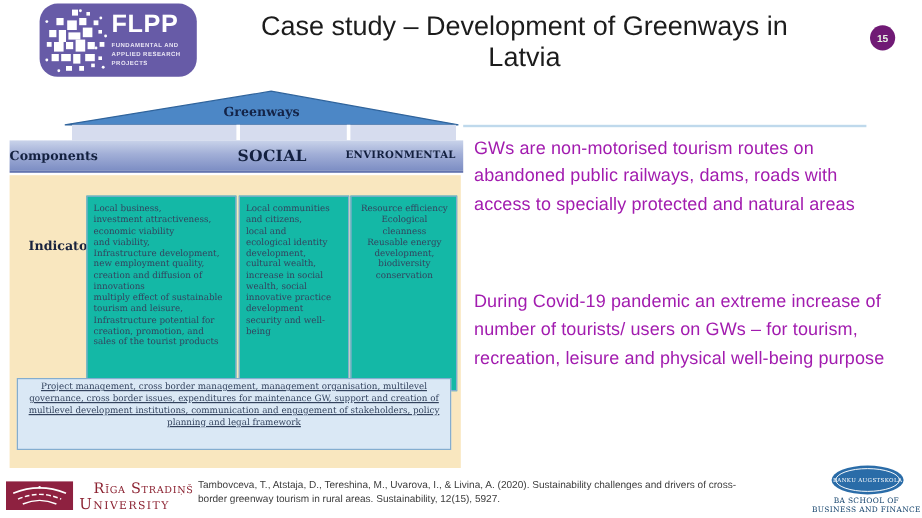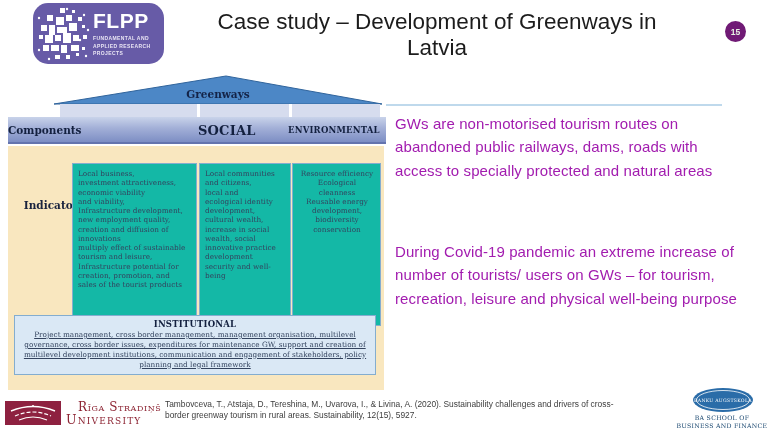--- a/index.html
+++ b/index.html
@@ -250,21 +250,20 @@
     <div class="pillar-text">Resource efficiency
 Ecological
 cleanness
 Reusable energy
 development,
 biodiversity
 conservation</div>
   </div>
 
   <div class="inst-box">
-    <div class="inst-title">INSTITUTIONAL</div>
     <div class="inst-body">Project management, cross border management, management organisation, multilevel governance, cross border issues, expenditures for maintenance GW, support and creation of multilevel development institutions, communication and engagement of stakeholders, policy planning and legal framework</div>
   </div>
 </div>
 
 <div class="abs thin-rule"></div>
 <div class="abs body-par par1">GWs are non-motorised tourism routes on abandoned public railways, dams, roads with access to specially protected and natural areas</div>
 <div class="abs body-par par2">During Covid-19 pandemic an extreme increase of number of tourists/ users on GWs – for tourism, recreation, leisure and physical well-being purpose</div>
 
 <svg class="abs rsu-logo-mark" width="56" height="24" viewBox="0 0 56 24">
   <rect x="0" y="0" width="56" height="24" fill="#8E2140"></rect>

